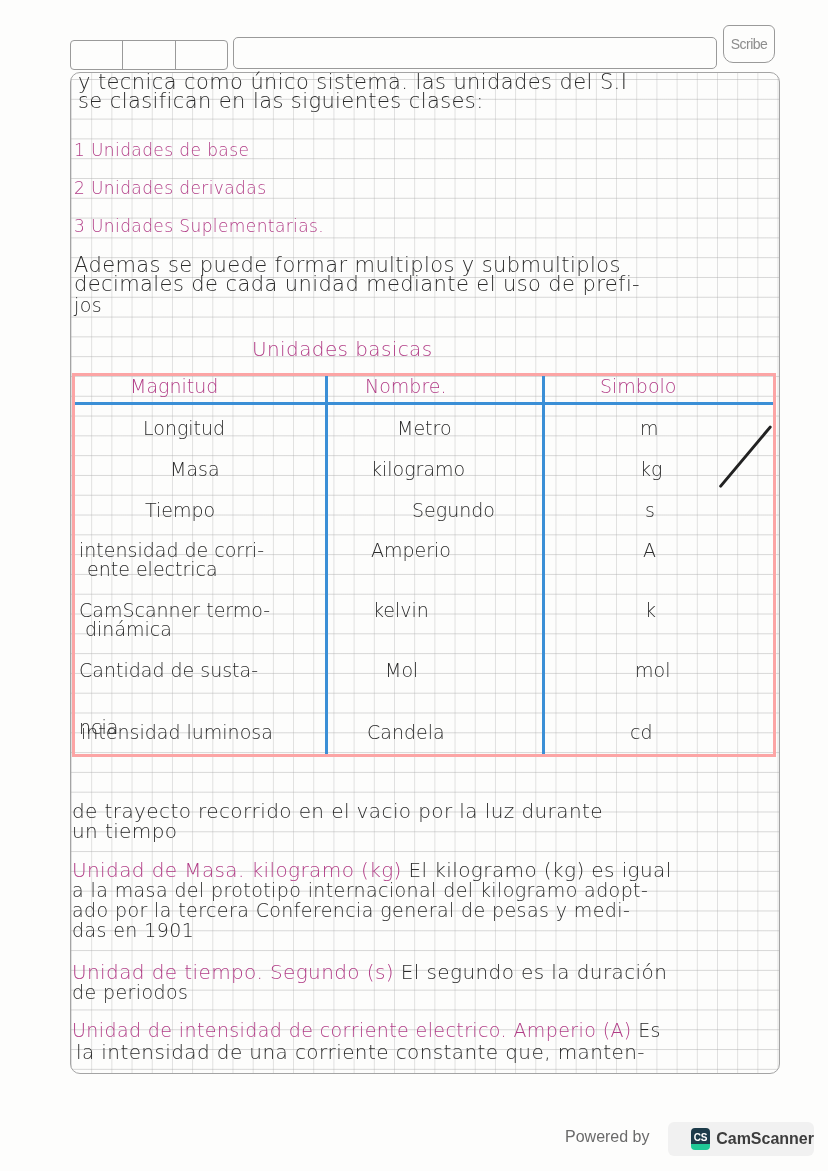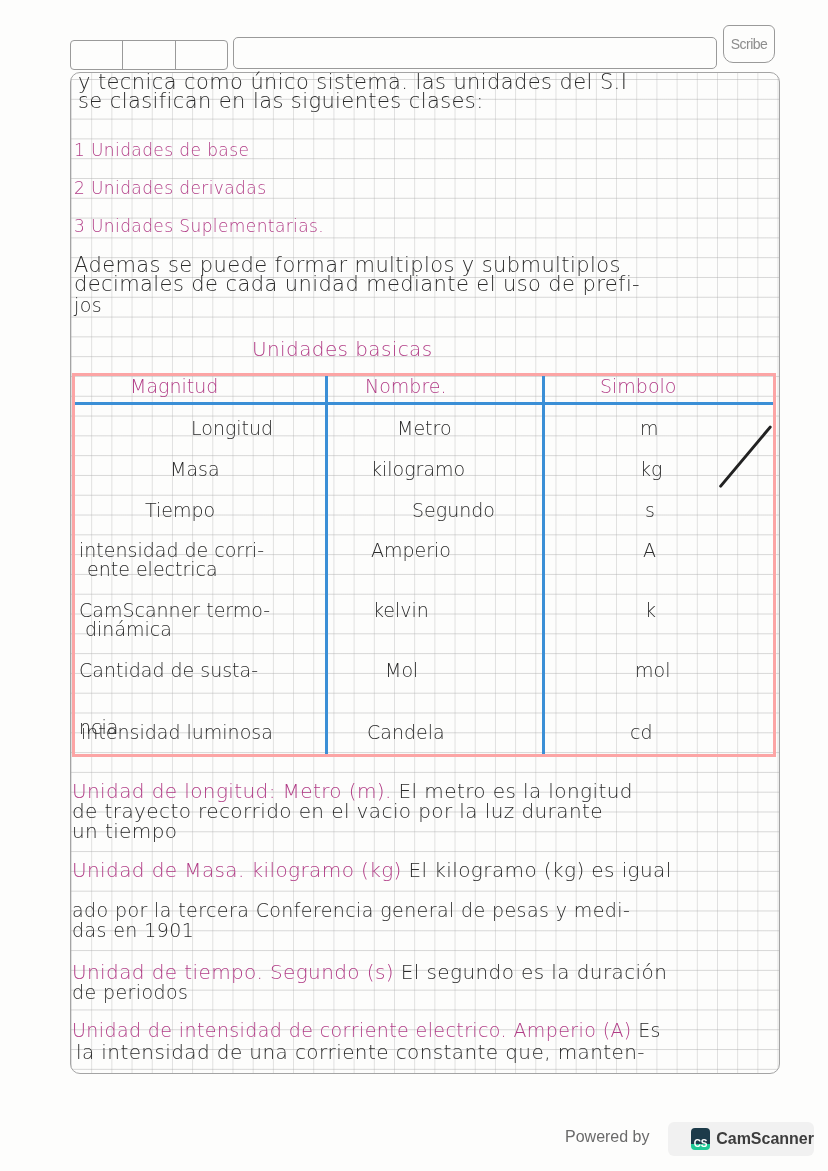--- a/index.html
+++ b/index.html
@@ -73,21 +73,21 @@
     font-size:16px; color:#6a6a6a;
   }
   .cs-badge {
     position:absolute; left:668px; top:1122px; width:146px; height:34px;
     background:#f1f1f1; border-radius:6px; display:flex; align-items:center;
   }
   .cs-logo {
     margin-left:23px; width:22px; height:22px; border-radius:4px;
     background:linear-gradient(to bottom, #1d3b4a 0%, #1d3b4a 72%, #20c997 72%, #20c997 100%);
     color:#fff; font-family:"Liberation Sans", sans-serif; font-weight:bold; font-size:10px;
-    display:flex; align-items:flex-start; justify-content:center; padding-top:10px; box-sizing:border-box;
+    display:flex; align-items:flex-start; justify-content:center; padding-top:4px; box-sizing:border-box;
   }
   .cs-name {
     margin-left:6px; font-family:"Liberation Sans", sans-serif; font-size:16px; color:#3d3d3d; font-weight:bold;
   }
 </style>
 </head>
 <body>
 
 <div class="page">
 
@@ -116,21 +116,21 @@
 
   <div class="unit-table">
     <div class="hrule"></div>
     <div class="vrule" style="left:250px;"></div>
     <div class="vrule" style="left:467px;"></div>
 
     <div class="th" style="left:55px;">Magnitud</div>
     <div class="th" style="left:290px;">Nombre.</div>
     <div class="th" style="left:525px;">Simbolo</div>
 
-    <div class="td" style="left:68px; top:44px;margin-left:48px;">Longitud</div>
+    <div class="td" style="left:68px; top:44px;">Longitud</div>
     <div class="td" style="left:322px; top:44px;">Metro</div>
     <div class="td" style="left:565px; top:44px;">m</div>
 
     <div class="td" style="left:95px; top:85px;">Masa</div>
     <div class="td" style="left:296px; top:85px;">kilogramo</div>
     <div class="td" style="left:565px; top:85px;">kg</div>
 
     <div class="td" style="left:70px; top:126px;">Tiempo</div>
     <div class="td" style="left:298px; top:126px;margin-left:39px;">Segundo</div>
     <div class="td" style="left:570px; top:126px;">s</div>
@@ -150,31 +150,28 @@
     <div class="td" style="left:310px; top:286px;">Mol</div>
     <div class="td" style="left:560px; top:286px;">mol</div>
 
     <div class="td" style="left:6px; top:348px;">intensidad luminosa</div>
     <div class="td" style="left:292px; top:348px;">Candela</div>
     <div class="td" style="left:555px; top:348px;">cd</div>
   </div>
 
   <div class="stroke" style="left:770px; top:425px; transform:rotate(40deg);"></div>
 
-  <div class="hand para" style="left:72px; top:783px; font-size:20px;">
-    <span class="pink">Unidad de longitud: Metro (m).</span>
-    <span class="black">El metro es la longitud</span>
-  </div>
   <div class="hand para black" style="left:72px; top:803px; font-size:20px;">de trayecto recorrido en el vacio por la luz durante</div>
   <div class="hand para black" style="left:72px; top:823px; font-size:20px;">un tiempo</div>
 
   <div class="hand para" style="left:72px; top:862px; font-size:20px;">
     <span class="pink">Unidad de Masa. kilogramo (kg)</span>
     <span class="black">El kilogramo (kg) es igual</span>
   </div>
+  <div class="hand para black" style="left:72px; top:882px; font-size:19px;">a la masa del prototipo internacional del kilogramo adopt-</div>
   <div class="hand para black" style="left:72px; top:902px; font-size:19px;">ado por la tercera Conferencia general de pesas y medi-</div>
   <div class="hand para black" style="left:72px; top:922px; font-size:19px;">das en 1901</div>
 
   <div class="hand para" style="left:72px; top:964px; font-size:20px;">
     <span class="pink">Unidad de tiempo. Segundo (s)</span>
     <span class="black">El segundo es la duración</span>
   </div>
   <div class="hand para black" style="left:72px; top:984px; font-size:19px;">de periodos</div>
 
   <div class="hand para" style="left:72px; top:1022px; font-size:19px;">

